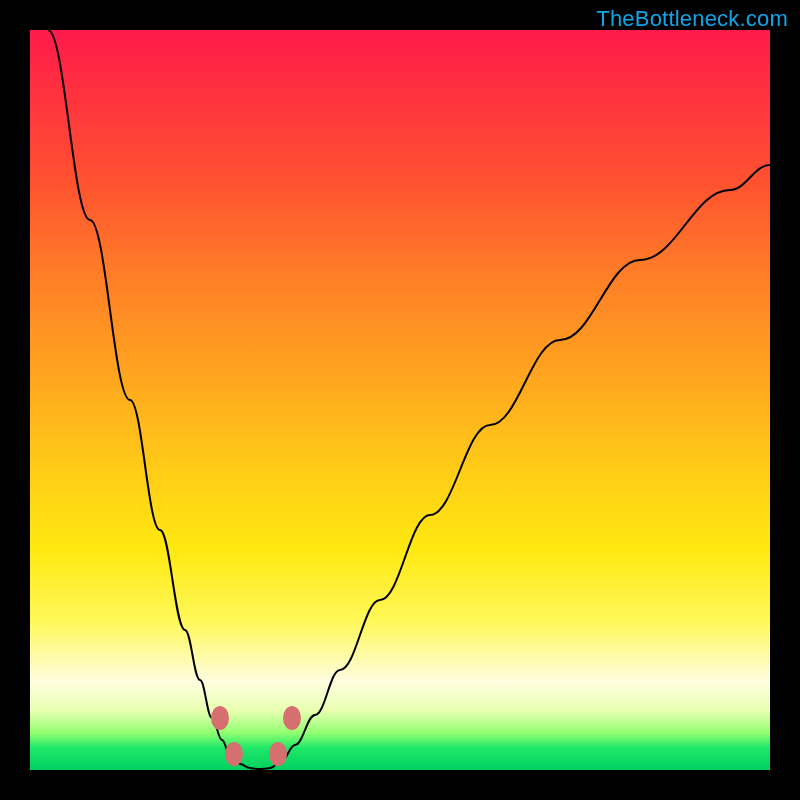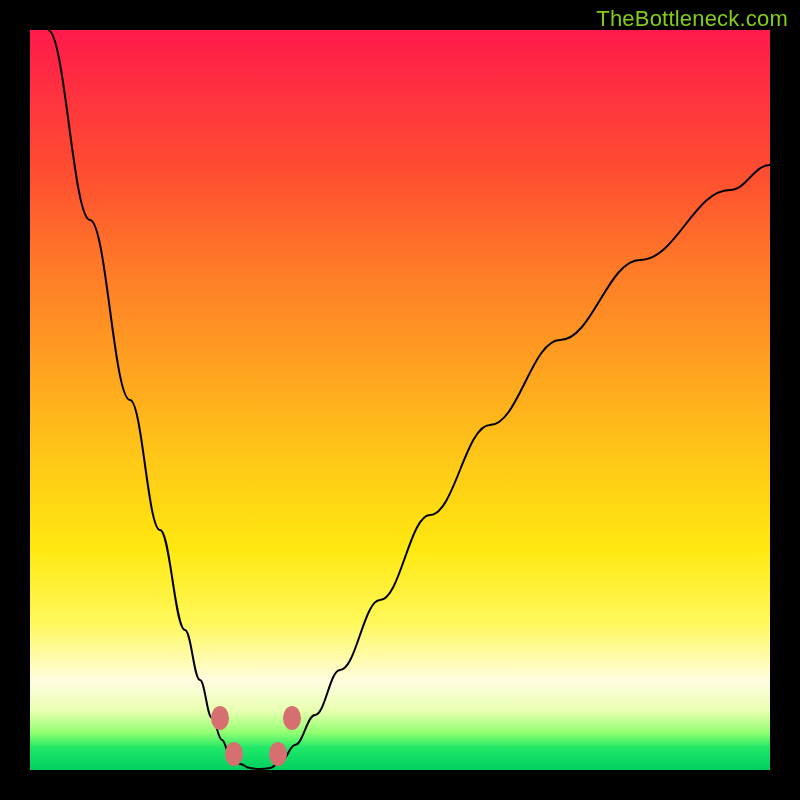--- a/index.html
+++ b/index.html
@@ -31,21 +31,21 @@
       #90ff70 95%,
       #20e868 97%,
       #00d060 100%
     );
     overflow: hidden;
   }
   .watermark {
     position: absolute;
     top: 6px;
     right: 12px;
-    color: #84cc16;
+    color: #0ea5e9;
     font-size: 22px;
     font-weight: 500;
     letter-spacing: 0.2px;
     z-index: 10;
   }
   svg.curve {
     position: absolute;
     left: 0;
     top: 0;
     width: 740px;

